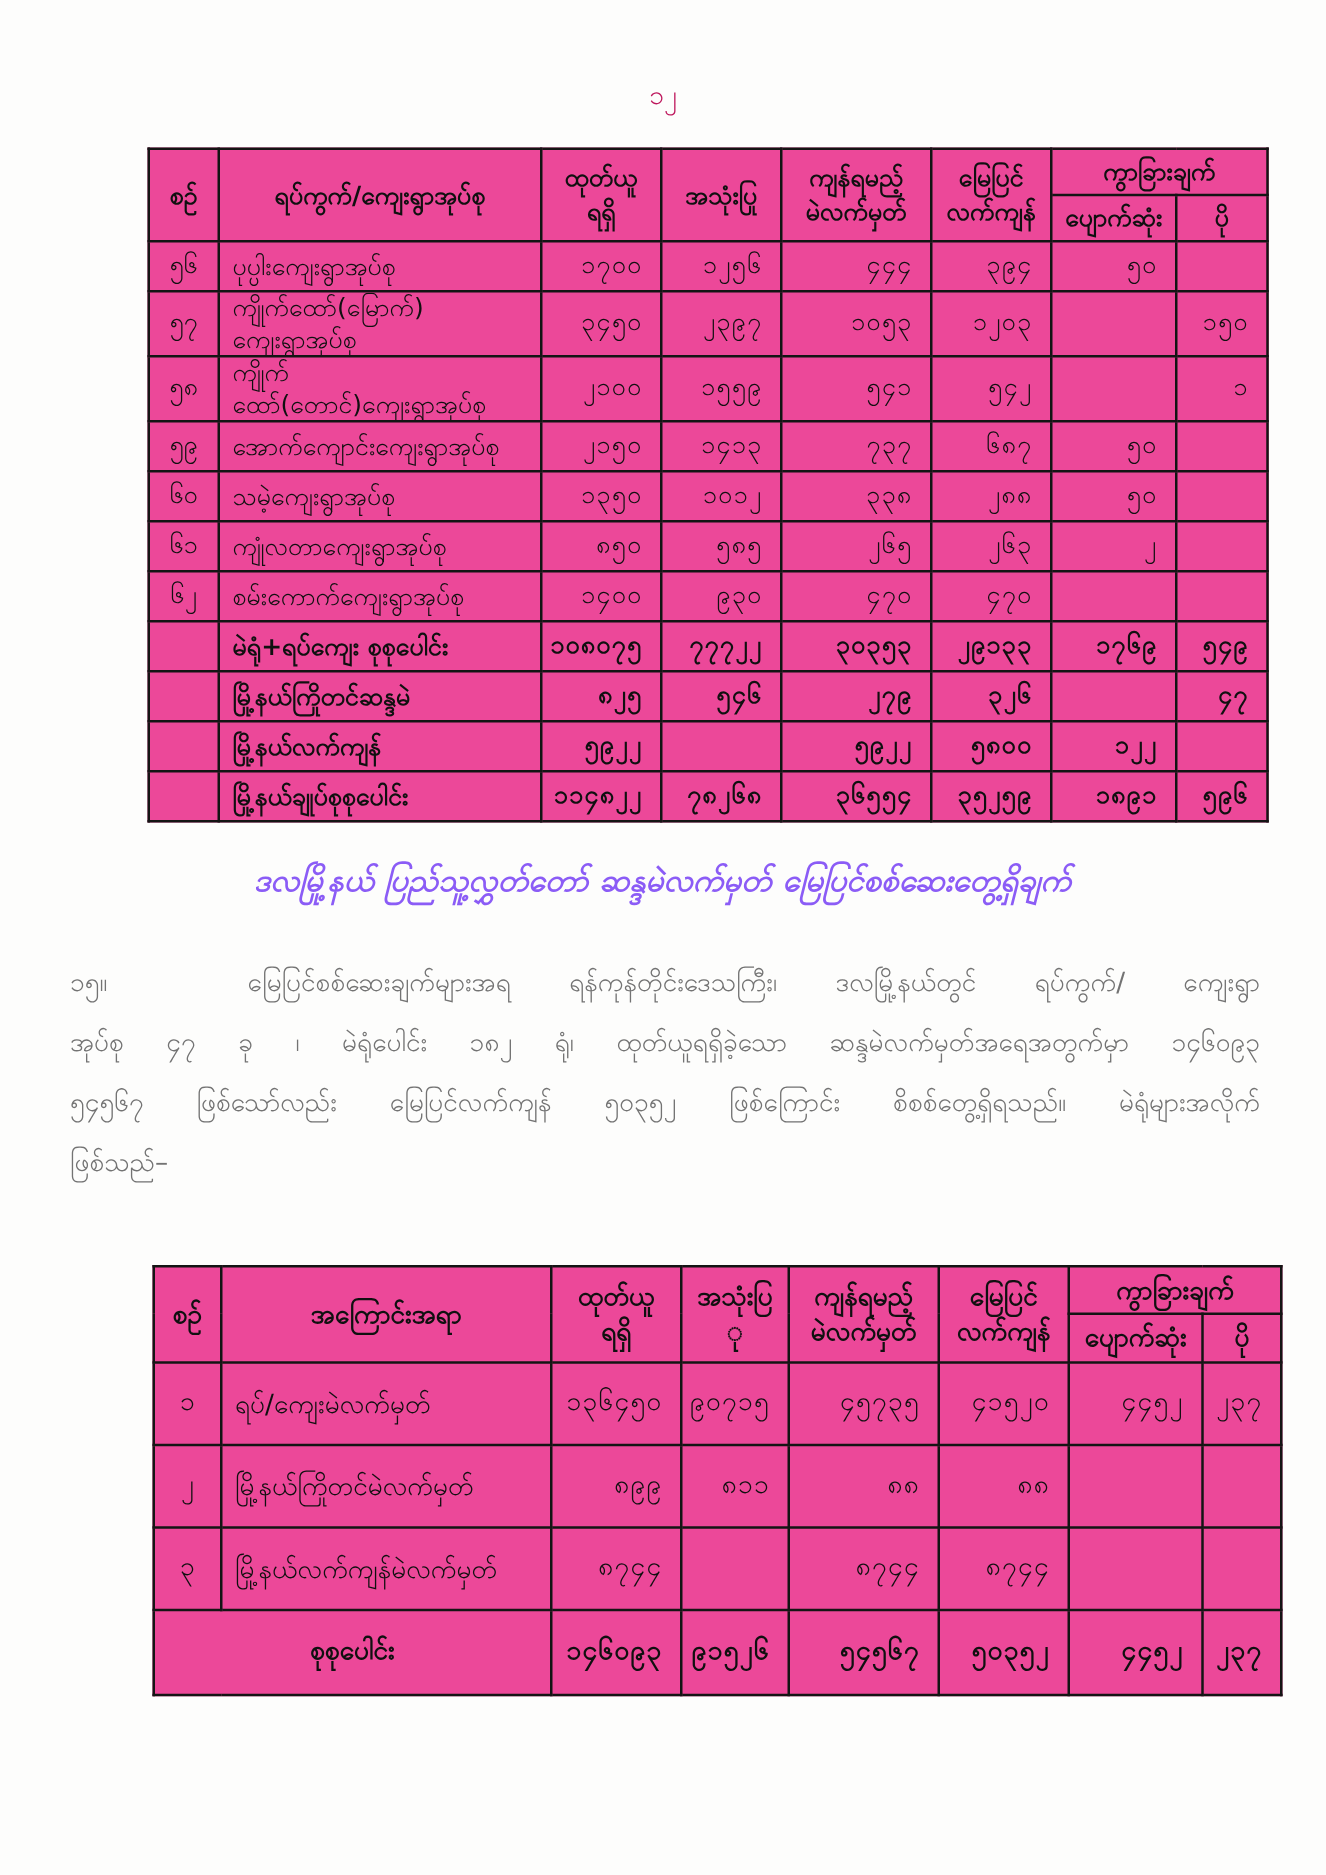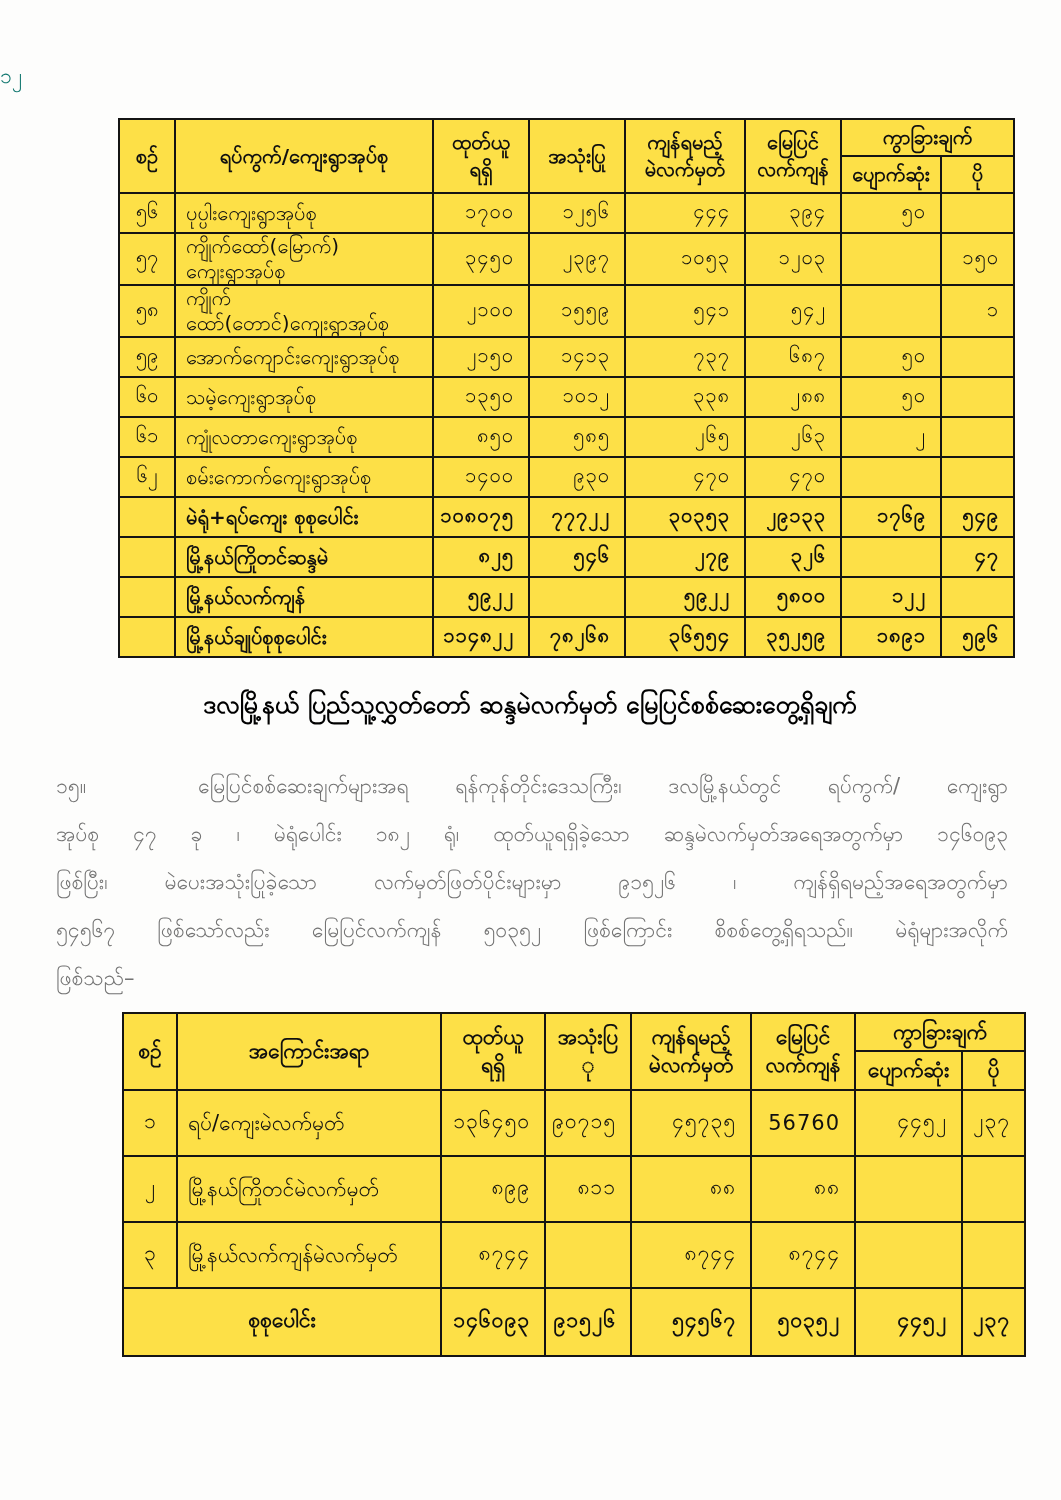--- a/index.html
+++ b/index.html
@@ -8,27 +8,27 @@
     position:relative;
     width:1061px; height:1500px;
     margin:0 auto;
     background:#fdfdfc;
     color:#111;
     font-family:"DejaVu Sans", sans-serif;
     overflow:hidden;
   }
   .page-number {
     position:absolute; top:62px; left:0; width:100%;
-    text-align:left; font-size:21px; color:#0f766e;
+    text-align:center; font-size:21px; color:#be185d;
   }
   table.t {
     border-collapse:collapse;
     table-layout:fixed;
     position:absolute;
-    background:#fde047;
+    background:#ec4899;
   }
   table.t th, table.t td {
     border:2px solid #141414;
     font-size:20px;
     color:#101010;
     vertical-align:middle;
     overflow:hidden;
   }
   table.t th {
     font-weight:700;
@@ -44,21 +44,21 @@
   #table2 th { font-size:21px; }
   td.ctr { text-align:center;margin-left:32px; }
   td.lbl { text-align:left; padding-left:10px; font-size:18px; line-height:1.25; }
   td.num { text-align:right; padding-right:14px; letter-spacing:1px; }
   tr.total td { font-weight:700; height:44px; }
   tr.total td.lbl { font-size:20px; }
   #table2 td.lbl { font-size:21px;margin-top:36px; }
   #table2 tr.total td { height:68px; }
   .section-heading {
     position:absolute; top:688px; left:60px; width:940px;
-    text-align:center; font-size:25px; font-weight:700; color:#000000;
+    text-align:center; font-size:25px; font-weight:700; color:#8b5cf6;font-style:italic;
   }
   .paragraph {
     position:absolute; top:762px; left:56px; width:952px;
     font-size:21px; color:#737373;
   }
   .para-line {
     text-align:justify;
     text-align-last:justify;
     height:48px; line-height:48px;
     white-space:nowrap;
@@ -214,21 +214,20 @@
         <td class="num">၅၉၆</td>
       </tr>
     </tbody>
   </table>
 
   <div class="section-heading">ဒလမြို့နယ် ပြည်သူ့လွှတ်တော် ဆန္ဒမဲလက်မှတ် မြေပြင်စစ်ဆေးတွေ့ရှိချက်</div>
 
   <div class="paragraph">
     <div class="para-line first"><span class="para-no">၁၅။</span><span>မြေပြင်စစ်ဆေးချက်များအရ ရန်ကုန်တိုင်းဒေသကြီး၊ ဒလမြို့နယ်တွင် ရပ်ကွက်/ ကျေးရွာ</span></div>
     <div class="para-line">အုပ်စု ၄၇ ခု ၊ မဲရုံပေါင်း ၁၈၂ ရုံ၊ ထုတ်ယူရရှိခဲ့သော ဆန္ဒမဲလက်မှတ်အရေအတွက်မှာ ၁၄၆၀၉၃</div>
-    <div class="para-line">ဖြစ်ပြီး၊ မဲပေးအသုံးပြုခဲ့သော လက်မှတ်ဖြတ်ပိုင်းများမှာ ၉၁၅၂၆ ၊ ကျန်ရှိရမည့်အရေအတွက်မှာ</div>
     <div class="para-line">၅၄၅၆၇ ဖြစ်သော်လည်း မြေပြင်လက်ကျန် ၅၀၃၅၂ ဖြစ်ကြောင်း စိစစ်တွေ့ရှိရသည်။ မဲရုံများအလိုက်</div>
     <div class="para-line last">ဖြစ်သည်–</div>
   </div>
 
   <table class="t" id="table2">
     <colgroup>
       <col style="width:54px">
         <col style="width:264px">
         <col style="width:104px">
         <col style="width:86px">
@@ -256,21 +255,21 @@
         <th>ပို</th>
       </tr>
     </thead>
     <tbody>
       <tr>
         <td class="ctr">၁</td>
         <td class="lbl">ရပ်/ကျေးမဲလက်မှတ်</td>
         <td class="num">၁၃၆၄၅၀</td>
         <td class="num">၉၀၇၁၅</td>
         <td class="num">၄၅၇၃၅</td>
-        <td class="num">56760</td>
+        <td class="num">၄၁၅၂၀</td>
         <td class="num">၄၄၅၂</td>
         <td class="num">၂၃၇</td>
       </tr>
       <tr>
         <td class="ctr">၂</td>
         <td class="lbl">မြို့နယ်ကြိုတင်မဲလက်မှတ်</td>
         <td class="num">၈၉၉</td>
         <td class="num">၈၁၁</td>
         <td class="num">၈၈</td>
         <td class="num">၈၈</td>

